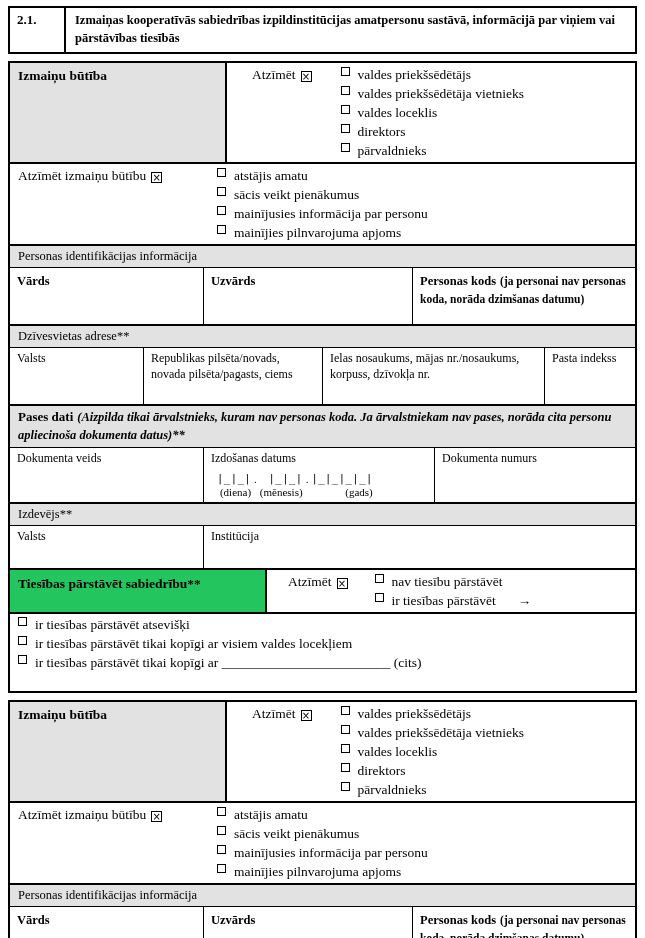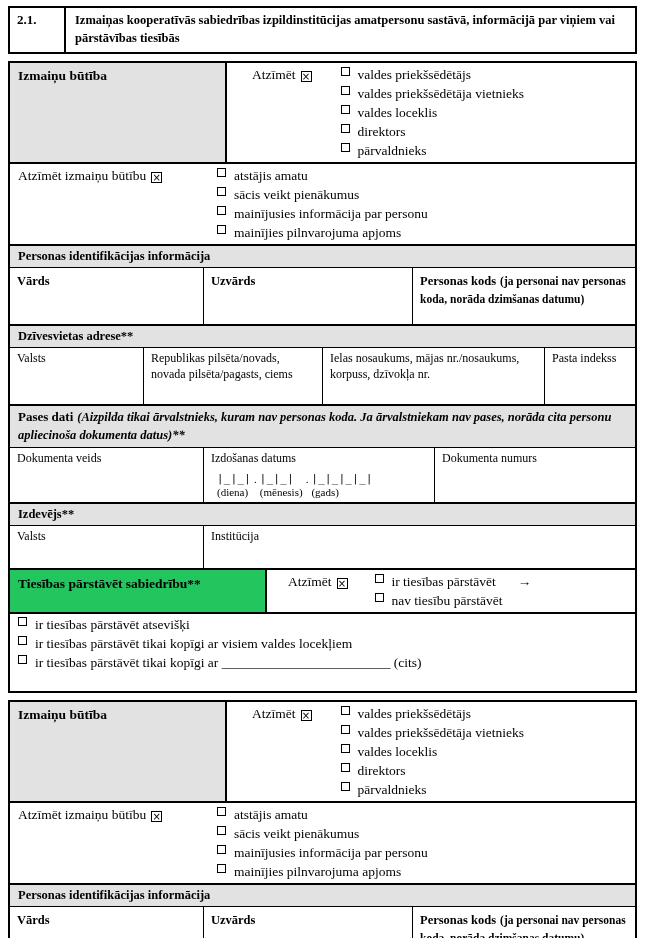--- a/index.html
+++ b/index.html
@@ -19,21 +19,21 @@
   .rowA-right{flex:1;display:flex;padding-top:4px}
   .atz{margin-left:25px;font-size:13.5px;white-space:nowrap;flex:none}
   .cbx{display:inline-block;width:11px;height:11px;border:1px solid #000;font-size:10px;line-height:10px;text-align:center;margin-left:5px;font-family:"DejaVu Sans",sans-serif;vertical-align:-1px}
   .optcol{margin-left:29px}
   .copt{display:flex;gap:8px;min-height:19px;font-size:13.5px}
   .cb{width:9px;height:9px;border:1px solid #000;flex:none;background:#fff}
 
   .rowB{display:flex;border-top:2px solid #000;min-height:79px;padding-top:4px}
   .rowB-label{width:207px;flex:none;font-size:13.5px;padding-left:8px;white-space:nowrap}
 
-  .shead{background:#e2e2e2;border-top:2px solid #000;border-bottom:1px solid #000;font-weight:bold;font-size:12.5px;padding:2px 8px;line-height:1.35}
+  .shead{background:#e2e2e2;border-top:2px solid #000;border-bottom:1px solid #000;font-weight:normal;font-size:12.5px;padding:2px 8px;line-height:1.35}
   .cols{display:flex}
   .col{padding:3px 7px;flex:1;display:block}
   .col + .col{border-left:1px solid #000}
   .flabel-b{font-weight:bold;font-size:12.5px}
   .flabel-r{font-size:12px;line-height:1.3;display:block}
   .fnote{font-weight:bold;font-size:11.5px}
   .fill{min-height:12px}
 
   .r-person{min-height:56px}
   .r-person .c1{width:193px;flex:none}
@@ -48,21 +48,21 @@
 
   .passhead{font-weight:bold;font-size:13px;padding:2px 8px 3px}
   .passhead .pi{font-weight:bold;font-style:italic;font-size:12.5px;margin-left:4px}
 
   .r-pass{min-height:48px}
   .r-pass .p1{width:193px;flex:none}
   .r-pass .p2{width:231px;flex:none}
   .r-pass .p3{flex:1}
 
   .daterow{display:flex;margin-top:7px;margin-left:6px}
-  .dgrp{display:flex;flex-direction:column;align-items:flex-start}
+  .dgrp{display:flex;flex-direction:column;align-items:flex-end}
   .dblank{font-family:"DejaVu Sans Mono",monospace;font-size:10.5px;letter-spacing:.5px;line-height:1.1}
   .dlab{font-size:11px;line-height:1.3}
   .dsep{font-size:11px;margin:0 3px;line-height:1.1}
 
   .r-issuer{min-height:42px}
   .r-issuer .i1{width:193px;flex:none}
   .r-issuer .i2{flex:1}
 
   .rowK{display:flex;border-top:2px solid #000;min-height:44px}
   .glabelK{background:#22c55e;border-right:2px solid #000;font-weight:bold;font-size:13.5px;padding:6px 8px;width:257px;flex:none}
@@ -228,26 +228,26 @@
 
     <div class="rowK">
       <div class="glabelK">Tiesības pārstāvēt sabiedrību**</div>
       <div class="rowK-right">
         <div class="atz">
           <span>Atzīmēt</span><span class="cbx">×</span>
         </div>
         <div class="optcol">
           <div class="copt">
               <span class="cb"></span>
+              <span>nav tiesību pārstāvēt</span>
+            </div>
+          <div class="copt">
+              <span class="cb"></span>
               <span>ir tiesības pārstāvēt</span>
               <span class="arrow">→</span>
-            </div>
-          <div class="copt">
-              <span class="cb"></span>
-              <span>nav tiesību pārstāvēt</span>
             </div>
         </div>
       </div>
     </div>
 
     <div class="rowL">
       <div class="copt">
           <span class="cb"></span>
           <span>ir tiesības pārstāvēt atsevišķi</span>
         </div>

